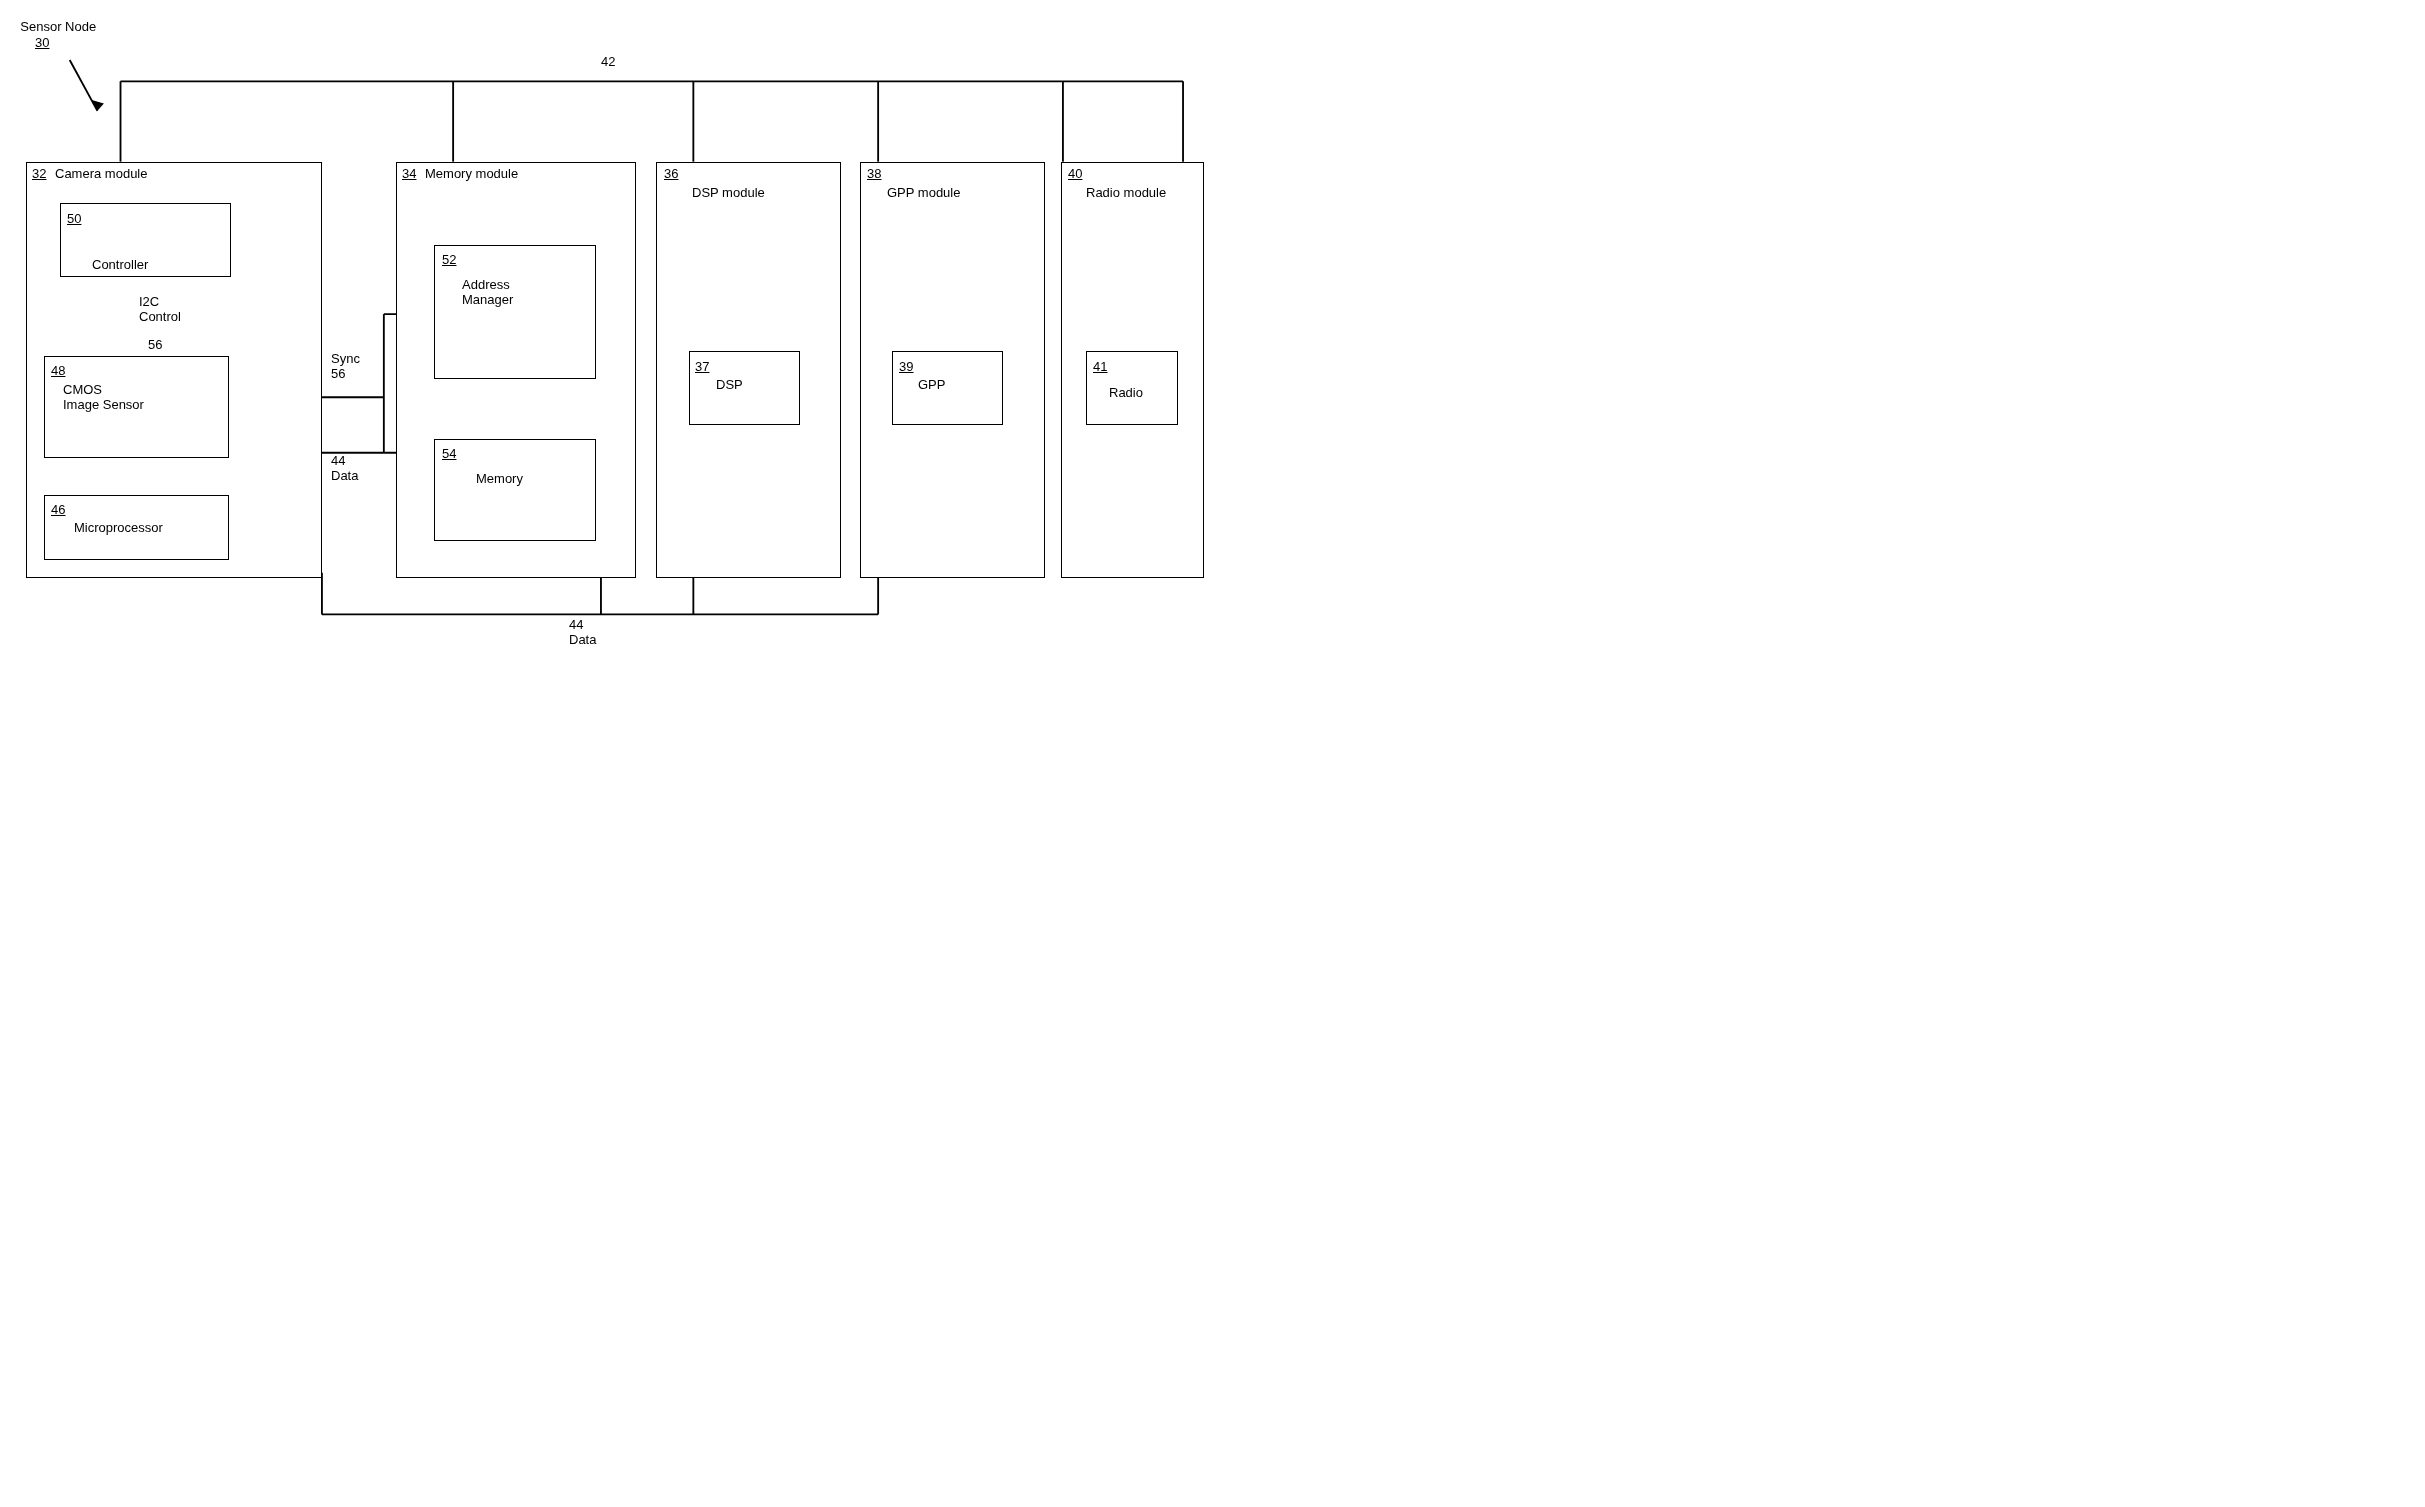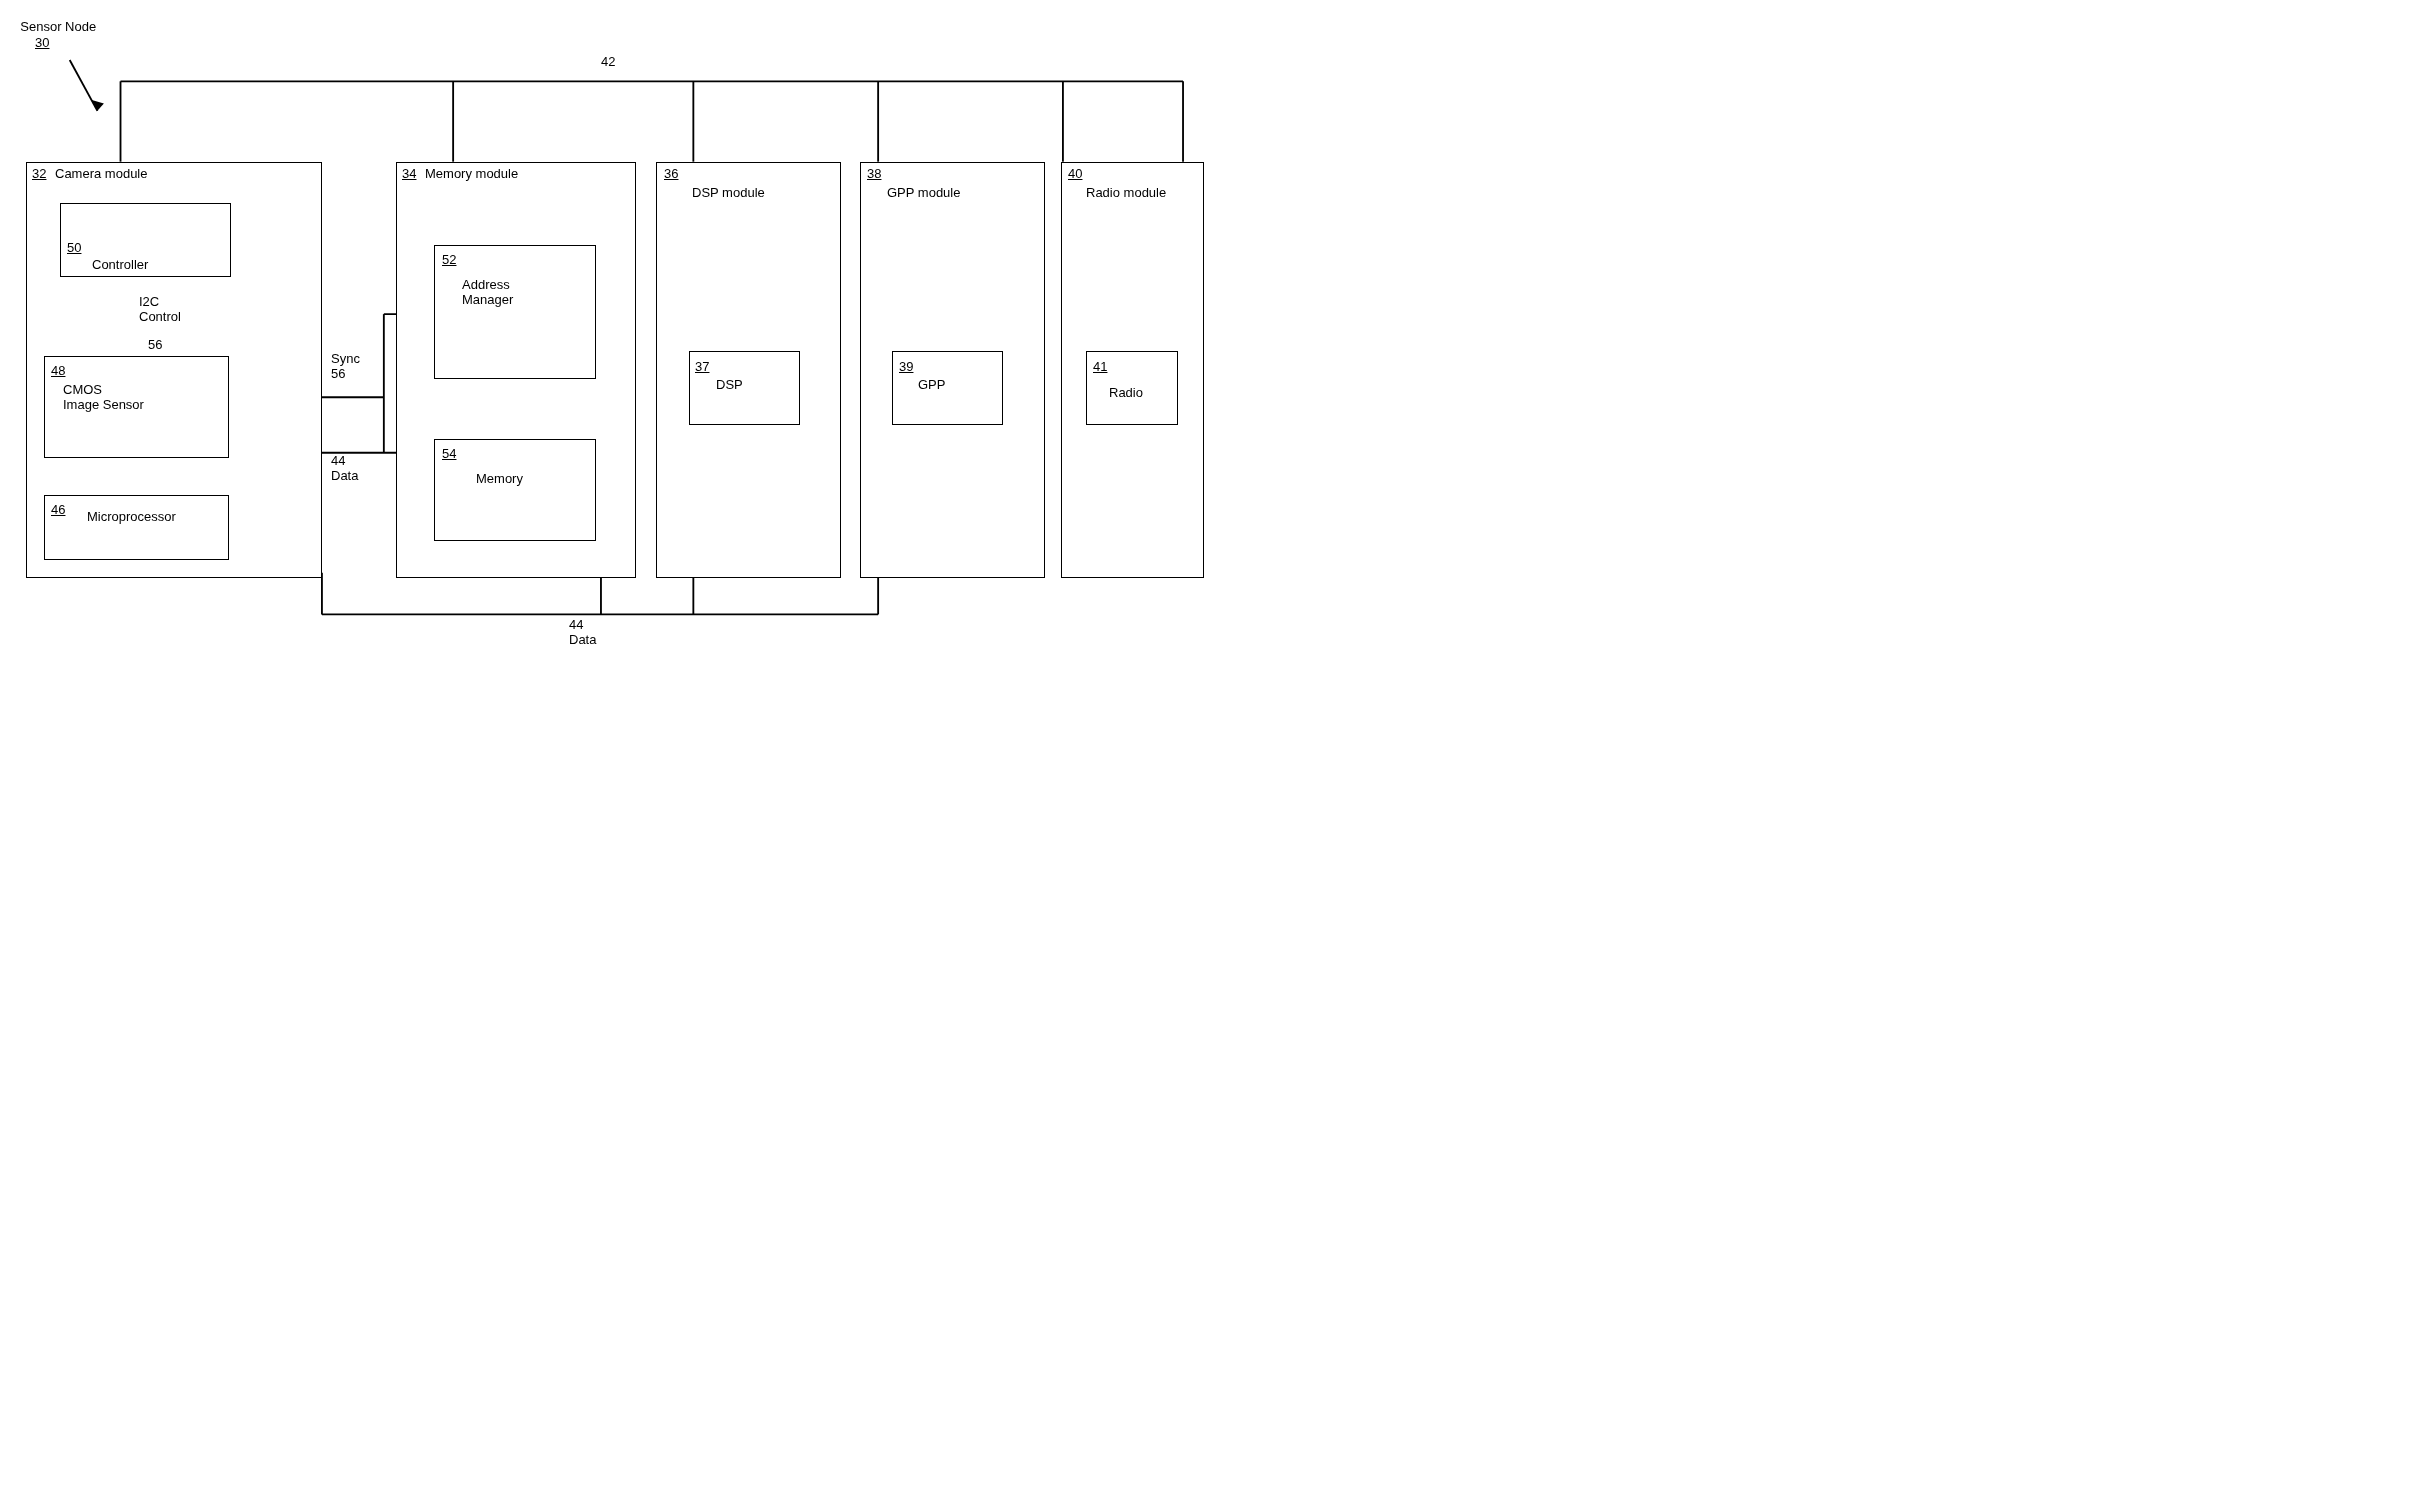--- a/index.html
+++ b/index.html
@@ -97,21 +97,21 @@
 
   <div class="box" style="top:162px; left:26px; width:296px; height:416px;"></div>
   <div class="label label-underline" style="top:166px; left:32px;">
     <span>32</span>
   </div>
   <div class="label" style="top:166px; left:55px;">
     <span>Camera module</span>
   </div>
 
   <div class="box" style="top:203px; left:60px; width:171px; height:74px;"></div>
-  <div class="label label-underline" style="top:211px; left:67px;margin-top:29px;">
+  <div class="label label-underline" style="top:211px; left:67px;">
     <span>50</span>
   </div>
   <div class="label" style="top:229px; left:92px;margin-top:28px;">
     <span>Controller</span>
   </div>
 
   <div class="label" style="top:294px; left:139px;">
     <span>I2C</span><br><span>Control</span>
   </div>
 
@@ -124,21 +124,21 @@
     <span>48</span>
   </div>
   <div class="label" style="top:382px; left:63px;">
     <span>CMOS</span><br><span>Image Sensor</span>
   </div>
 
   <div class="box" style="top:495px; left:44px; width:185px; height:65px;"></div>
   <div class="label label-underline" style="top:502px; left:51px;">
     <span>46</span>
   </div>
-  <div class="label" style="top:509px; left:74px;margin-left:13px;">
+  <div class="label" style="top:520px; left:74px;">
     <span>Microprocessor</span>
   </div>
 
   <div class="label" style="top:351px; left:331px;">
     <span>Sync</span><br><span>56</span>
   </div>
 
   <div class="label" style="top:453px; left:331px;">
     <span>44</span><br><span>Data</span>
   </div>

